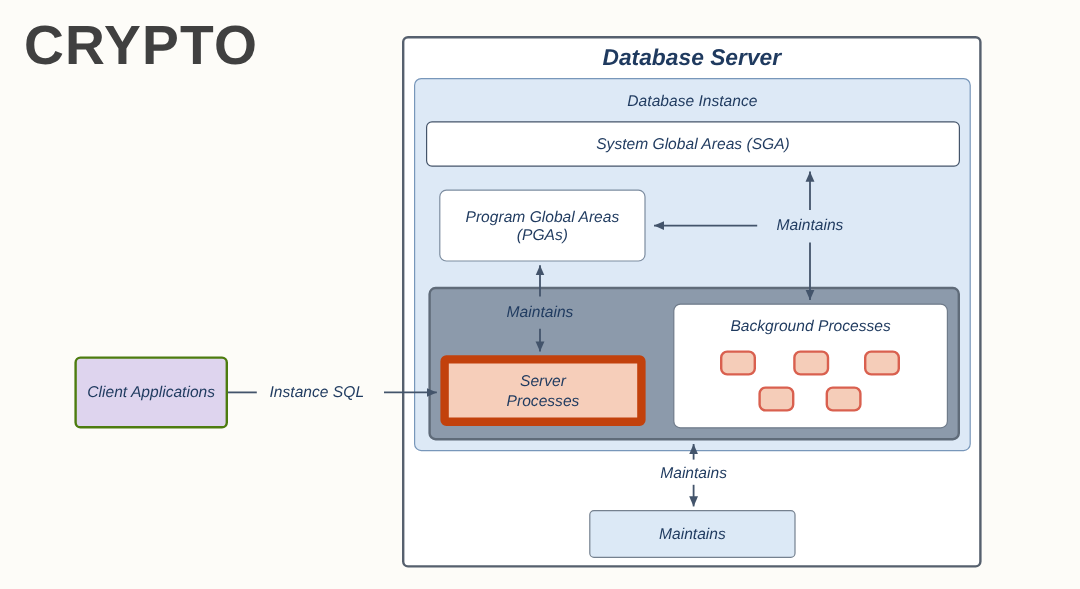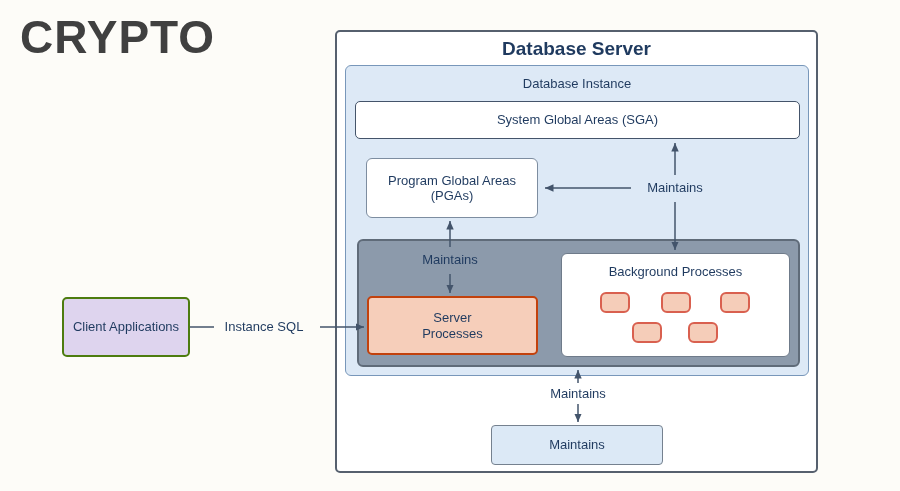--- a/index.html
+++ b/index.html
@@ -8,20 +8,21 @@
     font-family: "Liberation Sans", "DejaVu Sans", sans-serif;
     background: #fdfcf8;
     position: relative;
     overflow: hidden;
     color: #1f3a5f;
   }
   .abs { position: absolute; }
   .center-flex {
     display: flex; align-items: center; justify-content: center;
     text-align: center;
+    font-style: italic;
   }
   .lbl { font-size: 13px; line-height: 1.18; color: #1f3a5f; }
 
   
   .logo {
     left: 20px; top: 10px;
     font-size: 46px; font-weight: bold; letter-spacing: 1px;
     color: #404040;
   }
 
@@ -68,21 +69,21 @@
     left: 357px; top: 239px; width: 443px; height: 128px;
     background: #8c9aab;
     border: 2px solid #5f6b79;
     border-radius: 6px;
   }
 
   
   .server-box {
     left: 367px; top: 296px; width: 171px; height: 59px;
     background: #f6ceba;
-    border: 2px solid #c2410c;
+    border: 7px solid #c2410c;
     border-radius: 5px;
     padding: 0 44px;
   }
 
   
   .bg-box {
     left: 561px; top: 253px; width: 229px; height: 104px;
     background: #ffffff;
     border: 1.5px solid #6f7b8a;
     border-radius: 6px;

